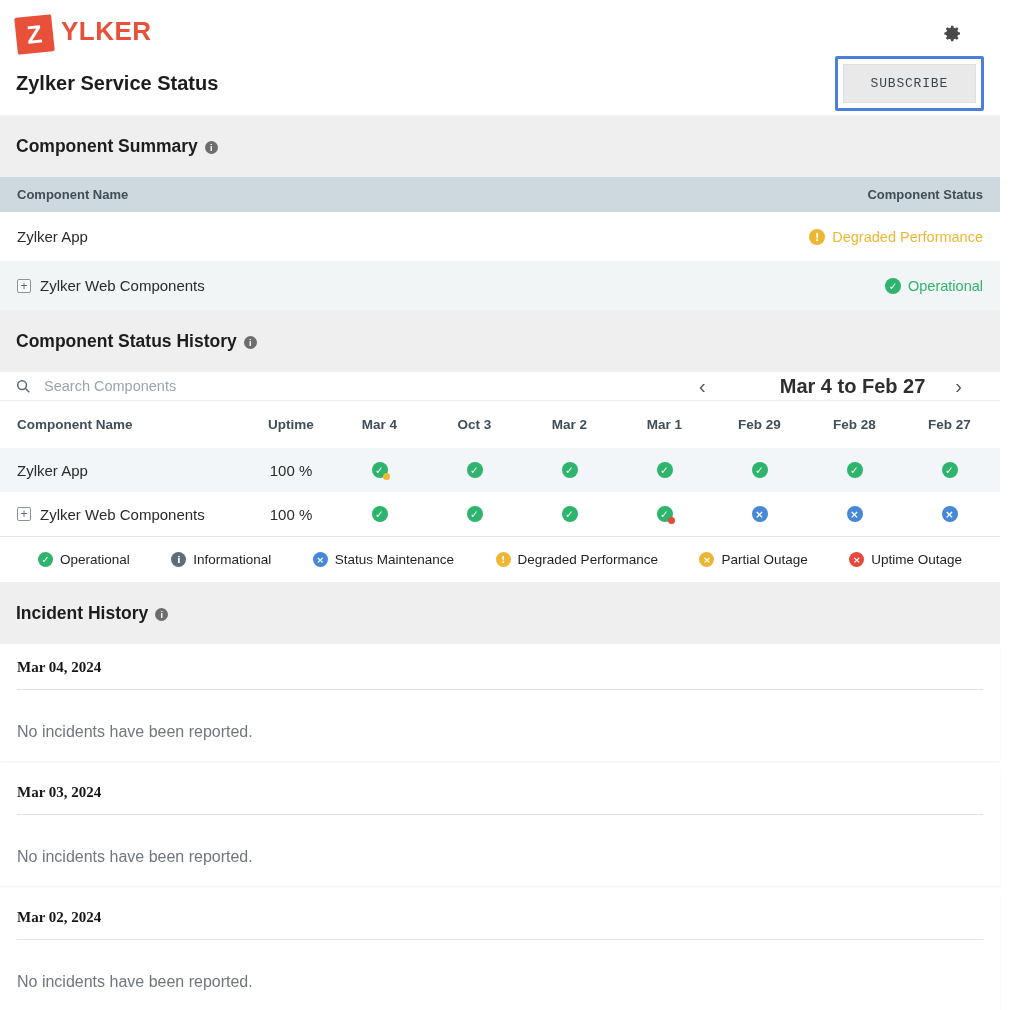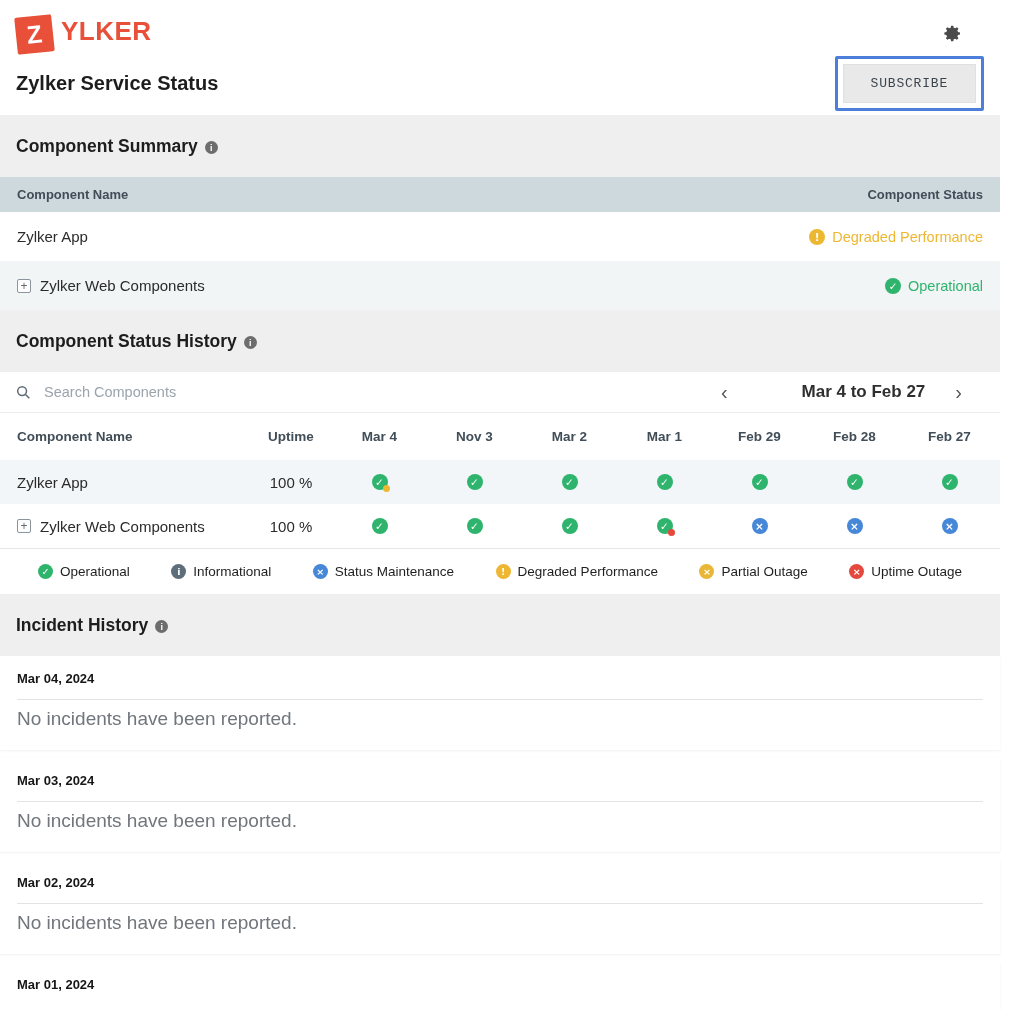--- a/index.html
+++ b/index.html
@@ -31,46 +31,46 @@
   .s-name { display:flex; align-items:center; gap:9px; }
   .expand-box { width:14px; height:14px; border:1px solid #8a949c; border-radius:2px; color:#5f6b74; font-size:12px; line-height:12px; display:inline-flex; align-items:center; justify-content:center; cursor:pointer; background:#fff; }
   .s-status { display:flex; align-items:center; gap:7px; font-size:14.5px; }
 
   
   .st-icon { position:relative; width:16px; height:16px; border-radius:50%; color:#fff; display:inline-flex; align-items:center; justify-content:center; font-size:10.5px; font-weight:bold; font-family:"DejaVu Sans",sans-serif; flex:none; }
   .st-dot { position:absolute; right:-2px; bottom:-2px; width:7px; height:7px; border-radius:50%; }
 
   
   .hist-card { background:#fff; }
-  .search-row { display:flex; align-items:center; height:41px; border-bottom:1px solid #ececec; }
+  .search-row { display:flex; align-items:center; height:29px; border-bottom:1px solid #ececec; }
   .search-left { flex:1; display:flex; align-items:center; padding-left:16px; gap:13px; }
   .search-input { border:none; outline:none; font-size:14.5px; flex:1; color:#333; font-family:inherit; background:transparent; }
   .search-input::placeholder { color:#9aa4ad; }
   .date-nav { display:flex; align-items:center; gap:26px; padding-right:34px; }
   .chev { font-size:20px; color:#555; cursor:pointer; line-height:1; padding:0 4px; }
-  .date-range { font-size:17px; font-weight:bold; color:#2f2f2f;padding-left:44px; }
+  .date-range { font-size:20px; font-weight:bold; color:#2f2f2f;padding-left:44px; }
 
   .h-table { width:100%; }
   .h-hrow { display:flex; align-items:center; height:47px; font-size:13.5px; font-weight:bold; color:#414d57; background:#fff; }
   .h-row { display:flex; align-items:center; height:44px; font-size:15px; background:#fff; }
   .h-row.alt { background:#f2f6f8; }
   .col-name { width:250px; padding-left:17px; display:flex; align-items:center; gap:9px; }
   .col-up { width:82px; text-align:center; }
   .col-day { width:95px; text-align:center; display:flex; justify-content:center; }
   .h-hrow .col-day { display:block; }
 
   .legend { display:flex; justify-content:space-between; align-items:center; height:46px; border-top:1px solid #e7e7e7; padding:0 38px; background:#fff; }
   .legend-item { display:flex; align-items:center; gap:7px; font-size:13.5px; color:#1f1f1f; }
   .legend-item .st-icon { width:15px; height:15px; font-size:9.5px; }
 
   
   .inc-card { background:#fff; padding:15px 17px 20px; margin-bottom:8px; box-shadow:0 1px 2px rgba(0,0,0,.06); }
-  .inc-date { font-size:13px; font-weight:bold; color:#161616; padding-bottom:13px; }
+  .inc-date { font-size:15px; font-weight:bold; color:#161616; padding-bottom:13px;font-family:Liberation Serif, serif; }
   .inc-div { border:none; border-top:1px solid #e3e3e3; }
-  .inc-note { color:#70767c; font-size:19px; margin-top:8px; }
+  .inc-note { color:#70767c; font-size:16px; margin-top:33px; }
   svg { display:block; }
 </style>
 </head>
 <body>
 
 <div class="page">
 
   <div class="hdr">
     <div class="hdr-top">
       <div class="logo">
@@ -142,21 +142,21 @@
         <span class="date-range">Mar 4 to Feb 27</span>
         <span class="chev">›</span>
       </div>
     </div>
 
     <div class="h-table">
       <div class="h-hrow" id="history-head">
         <div class="col-name">Component Name</div>
         <div class="col-up">Uptime</div>
       <div class="col-day">Mar 4</div>
-          <div class="col-day">Nov 3</div>
+          <div class="col-day">Oct 3</div>
           <div class="col-day">Mar 2</div>
           <div class="col-day">Mar 1</div>
           <div class="col-day">Feb 29</div>
           <div class="col-day">Feb 28</div>
           <div class="col-day">Feb 27</div>
         </div>
       <div id="history-body">
           <div class="h-row alt">
             <div class="col-name">
               <span>Zylker App</span>

